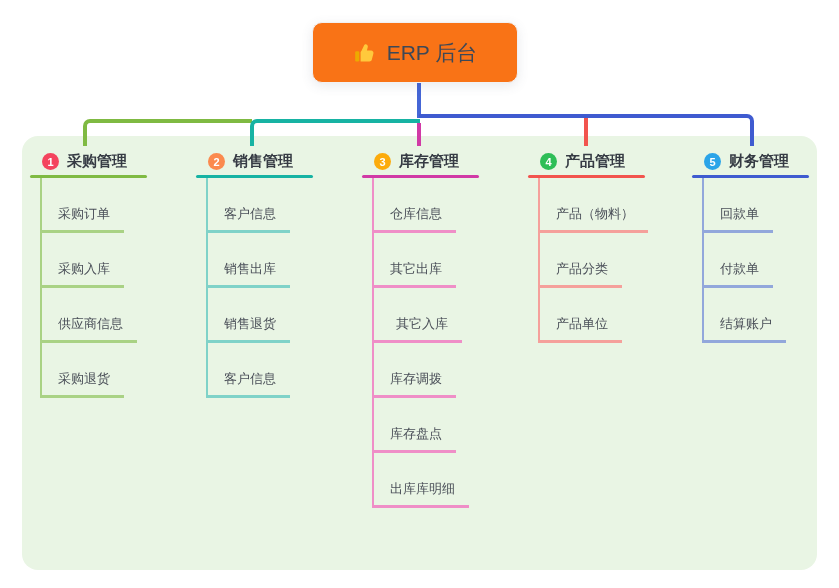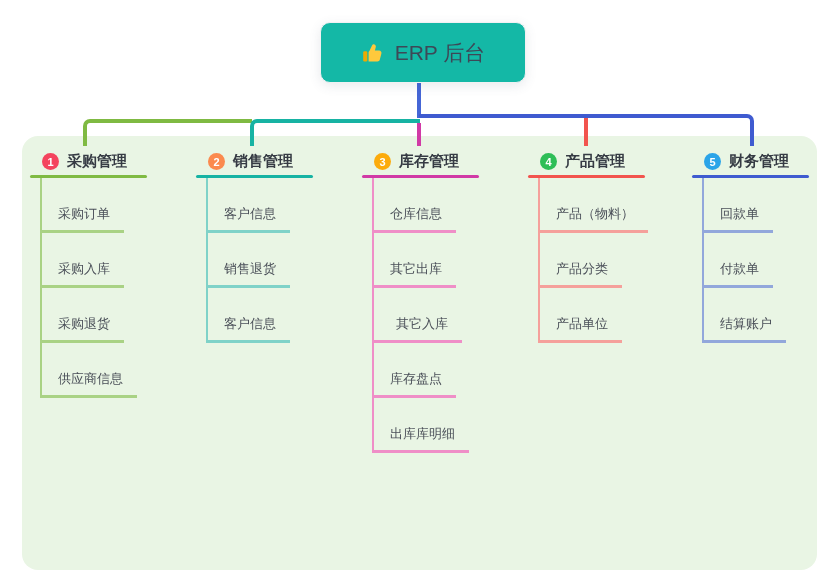--- a/index.html
+++ b/index.html
@@ -8,22 +8,22 @@
     position:relative;width:839px;height:588px;overflow:hidden;background:#ffffff;
     font-family:"Liberation Sans","DejaVu Sans",sans-serif;
   }
   
   #panel{
     position:absolute;left:22px;top:136px;width:795px;height:434px;
     border-radius:16px;
   }
   
   #root-node{
-    position:absolute;left:320px;top:22px;width:206px;height:61px;
-    background:#14b8a6;border:1px solid #f1f1f3;border-radius:10px;
+    position:absolute;left:312px;top:22px;width:206px;height:61px;
+    background:#f97316;border:1px solid #f1f1f3;border-radius:10px;
     box-shadow:0 3px 12px rgba(70,80,110,0.12);
     display:flex;align-items:center;justify-content:center;gap:10px;
     font-size:21px;color:#3d4857;font-weight:500;z-index:5;cursor:default;
   }
   #root-node .thumb{width:24px;height:24px;display:inline-flex;}
   
   .conn{position:absolute;}
   #root-line{left:417px;top:83px;width:4px;height:35px;}
   #bus-green{left:83px;top:119px;width:169px;height:27px;border-top:4px solid;border-left:4px solid;border-top-left-radius:7px;}
   #bus-teal{left:250px;top:119px;width:170px;height:27px;border-top:4px solid;border-left:4px solid;border-top-left-radius:7px;}
@@ -82,37 +82,40 @@
         <div class="branch-underline" style="background: rgb(127, 186, 66);"></div>
         <div class="children">
           <div class="vline" style="background: rgb(169, 210, 132);"></div>
           <div class="child">
             <span class="child-label" style="border-bottom-color: rgb(169, 210, 132); margin-top: 12px;">采购订单</span>
           </div>
           <div class="child">
             <span class="child-label" style="border-bottom-color: rgb(169, 210, 132);">采购入库</span>
           </div>
           <div class="child">
-            <span class="child-label" style="border-bottom-color: rgb(169, 210, 132);">采购退货</span>
+            <span class="child-label" style="border-bottom-color: rgb(169, 210, 132);">供应商信息</span>
           </div>
           <div class="child">
-            <span class="child-label" style="border-bottom-color: rgb(169, 210, 132);">供应商信息</span>
+            <span class="child-label" style="border-bottom-color: rgb(169, 210, 132);">采购退货</span>
           </div>
         </div>
       </div>
       <div class="branch" style="left: 196px;">
         <div class="branch-header">
           <span class="badge" style="background: rgb(251, 138, 78);">2</span>
           <span>销售管理</span>
         </div>
         <div class="branch-underline" style="background: rgb(23, 179, 163);"></div>
         <div class="children">
           <div class="vline" style="background: rgb(127, 210, 200);"></div>
           <div class="child">
             <span class="child-label" style="border-bottom-color: rgb(127, 210, 200);">客户信息</span>
+          </div>
+          <div class="child">
+            <span class="child-label" style="border-bottom-color: rgb(127, 210, 200);">销售出库</span>
           </div>
           <div class="child">
             <span class="child-label" style="border-bottom-color: rgb(127, 210, 200);">销售退货</span>
           </div>
           <div class="child">
             <span class="child-label" style="border-bottom-color: rgb(127, 210, 200);">客户信息</span>
           </div>
         </div>
       </div>
       <div class="branch" style="left: 362px;">
@@ -124,20 +127,23 @@
         <div class="children">
           <div class="vline" style="background: rgb(239, 142, 199);"></div>
           <div class="child">
             <span class="child-label" style="border-bottom-color: rgb(239, 142, 199);">仓库信息</span>
           </div>
           <div class="child">
             <span class="child-label" style="border-bottom-color: rgb(239, 142, 199);">其它出库</span>
           </div>
           <div class="child">
             <span class="child-label" style="border-bottom-color: rgb(239, 142, 199); padding-left: 24px;">其它入库</span>
+          </div>
+          <div class="child">
+            <span class="child-label" style="border-bottom-color: rgb(239, 142, 199);">库存调拨</span>
           </div>
           <div class="child">
             <span class="child-label" style="border-bottom-color: rgb(239, 142, 199);">库存盘点</span>
           </div>
           <div class="child">
             <span class="child-label" style="border-bottom-color: rgb(239, 142, 199);">出库库明细</span>
           </div>
         </div>
       </div>
       <div class="branch" style="left: 528px;">

